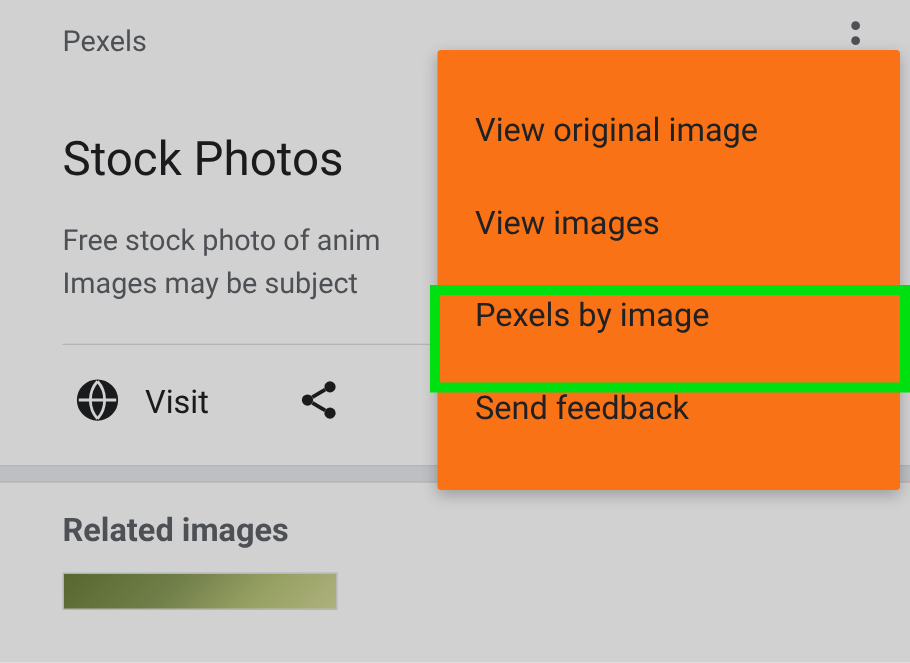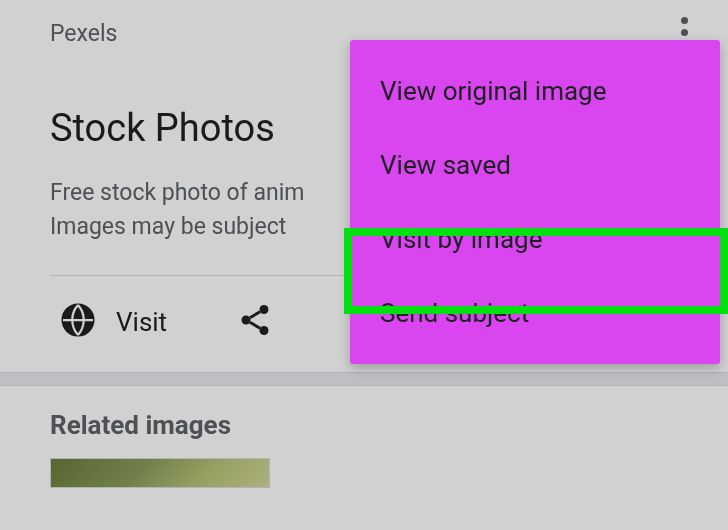--- a/index.html
+++ b/index.html
@@ -98,25 +98,25 @@
     .kebab span {
       width: 7px; height: 7px;
       background: #5f6368;
       border-radius: 50%;
     }
     .menu {
       position: absolute;
       top: 40px;
       right: 8px;
       width: 370px;
-      background: #d946ef;
+      background: #f97316;
       border-radius: 3px;
       box-shadow: 0 4px 12px rgba(0,0,0,0.25);
       z-index: 10;
-      padding: 14px 0;
+      padding: 28px 0;
     }
     .menu-item {
       padding: 22px 30px;
       font-size: 26px;
       color: #202124;
     }
     .highlight-box {
       position: absolute;
       top: 228px;
       right: 0px;
@@ -173,18 +173,18 @@
 <div class="kebab">
   <span></span>
   <span></span>
   <span></span>
 </div>
 
 <div class="dim-overlay"></div>
 
 <div class="menu">
   <div class="menu-item">View original image</div>
-  <div class="menu-item">View saved</div>
-  <div class="menu-item">Visit by image</div>
-  <div class="menu-item">Send subject</div>
+  <div class="menu-item">View images</div>
+  <div class="menu-item">Pexels by image</div>
+  <div class="menu-item">Send feedback</div>
 </div>
 
 <div class="highlight-box"></div>
 
 </body></html>

